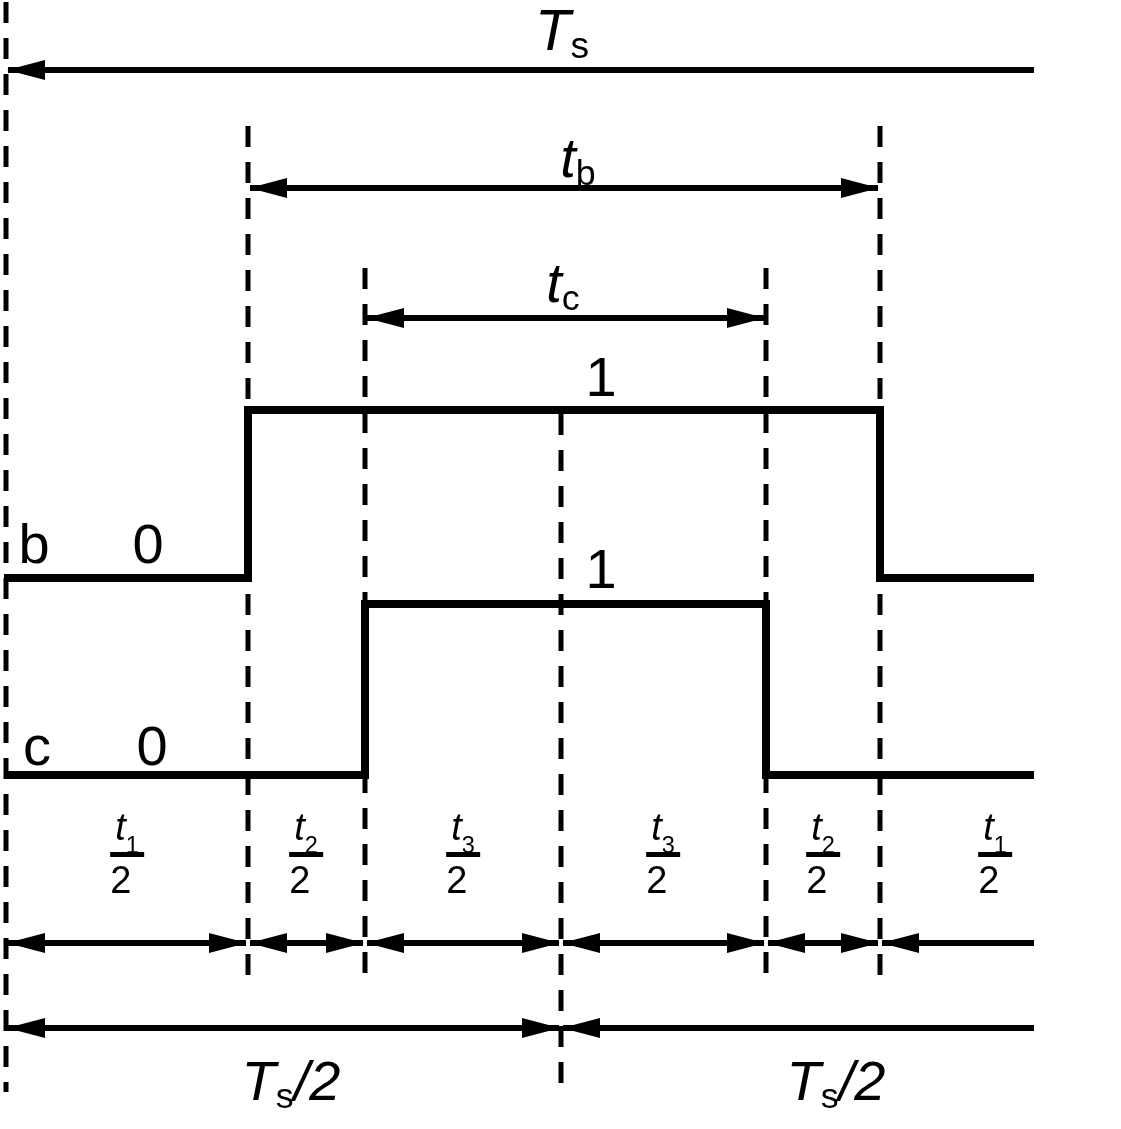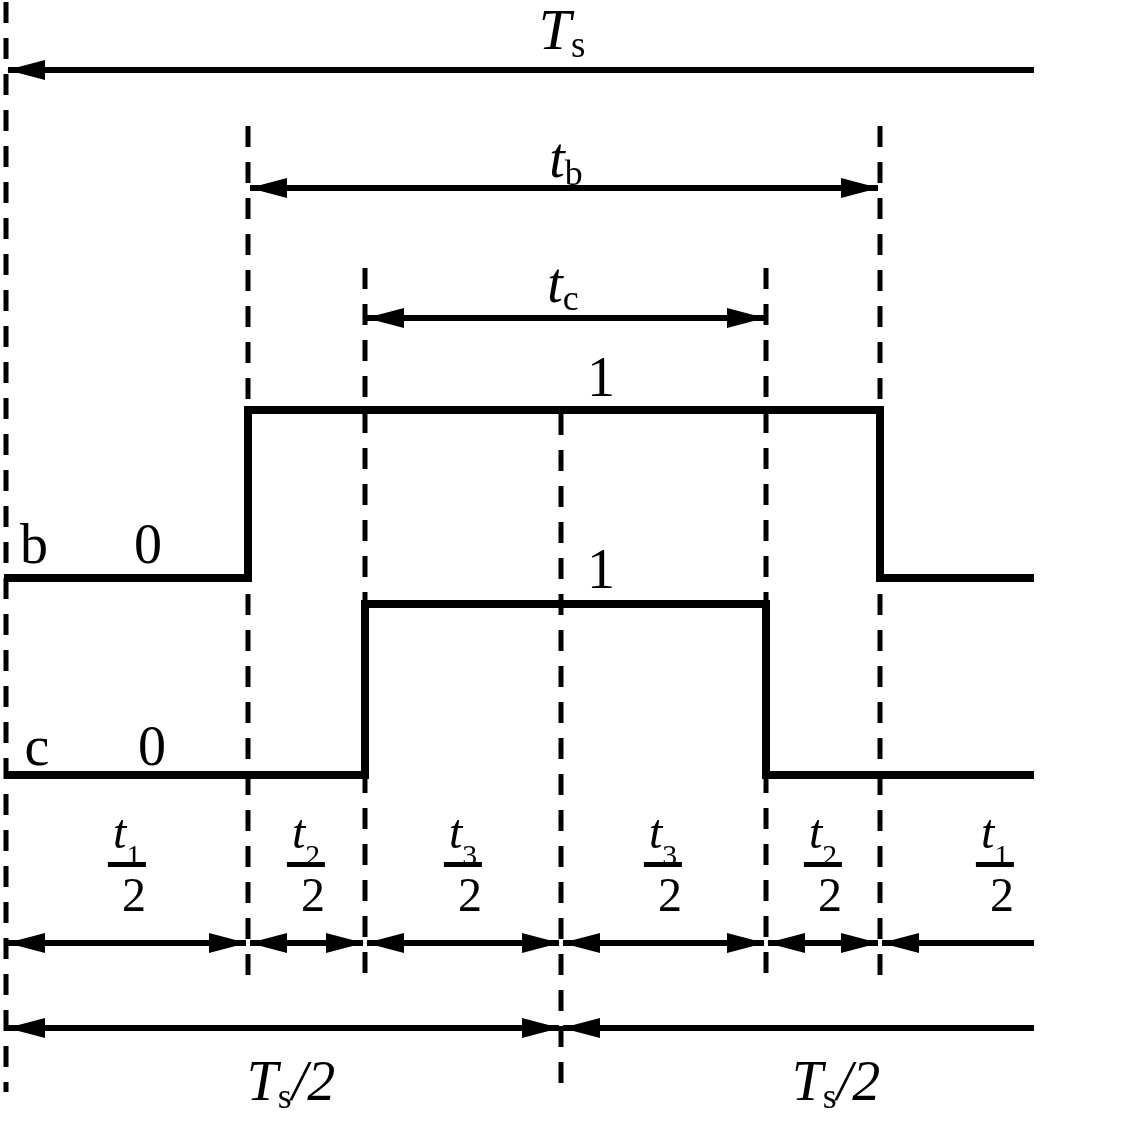--- a/index.html
+++ b/index.html
@@ -1,21 +1,21 @@
 <!DOCTYPE html>
 <html><head>
 <meta charset="utf-8">
 <style>
   html, body { margin: 0; padding: 0; background: #ffffff; }
   .stage {
     position: relative;
     width: 1034px;
     height: 1129px;
     overflow: hidden;
-    font-family: Liberation Serif, serif;
+    font-family: Liberation Sans, sans-serif;
     color: #000000;
     background: #ffffff;
   }
   .stage svg { position: absolute; left: 0; top: 0; }
   .dash line {
     stroke: currentColor;
     stroke-width: 5;
     stroke-dasharray: 21 15;
     fill: none;
   }
@@ -43,22 +43,22 @@
     font-style: normal;
     font-size: 0.64em;
     line-height: 0;
     position: relative;
     top: 0.22em;
     vertical-align: baseline;
   }
   .frac {
     position: absolute;
     transform: translateX(-50%);
-    text-align: right;
-    font-size: 48px;
+    text-align: left;
+    font-size: 38px;
     line-height: 1;
   }
   .frac .num {
     display: inline-block;
     padding: 0 5px 6px 5px;
     border-bottom: 5px solid currentColor;
   }
   .frac .num sub {
     font-style: normal;
     font-size: 0.62em;
@@ -107,21 +107,21 @@
     </g>
 
     <path class="signal" d="M4,578 L248,578 L248,410 L880,410 L880,578 L1112,578"></path>
     <path class="signal" d="M4,775 L365,775 L365,604 L766,604 L766,775 L1112,775"></path>
   </svg>
 
   <div class="lbl big" style="left:562px; top:30px;">
     <span class="it">T</span><sub>s</sub>
   </div>
 
-  <div class="lbl" style="left:566px; top:158px;text-align:right;">
+  <div class="lbl" style="left:578px; top:158px;text-align:right;">
     <span class="it">t</span><sub>b</sub>
   </div>
 
   <div class="lbl" style="left:563px; top:283px;text-align:right;">
     <span class="it">t</span><sub>c</sub>
   </div>
 
   <div class="lbl" style="left:34px; top:544px;">b</div>
   <div class="lbl" style="left:148px; top:544px;">0</div>
   <div class="lbl" style="left:601px; top:377px;">1</div>

